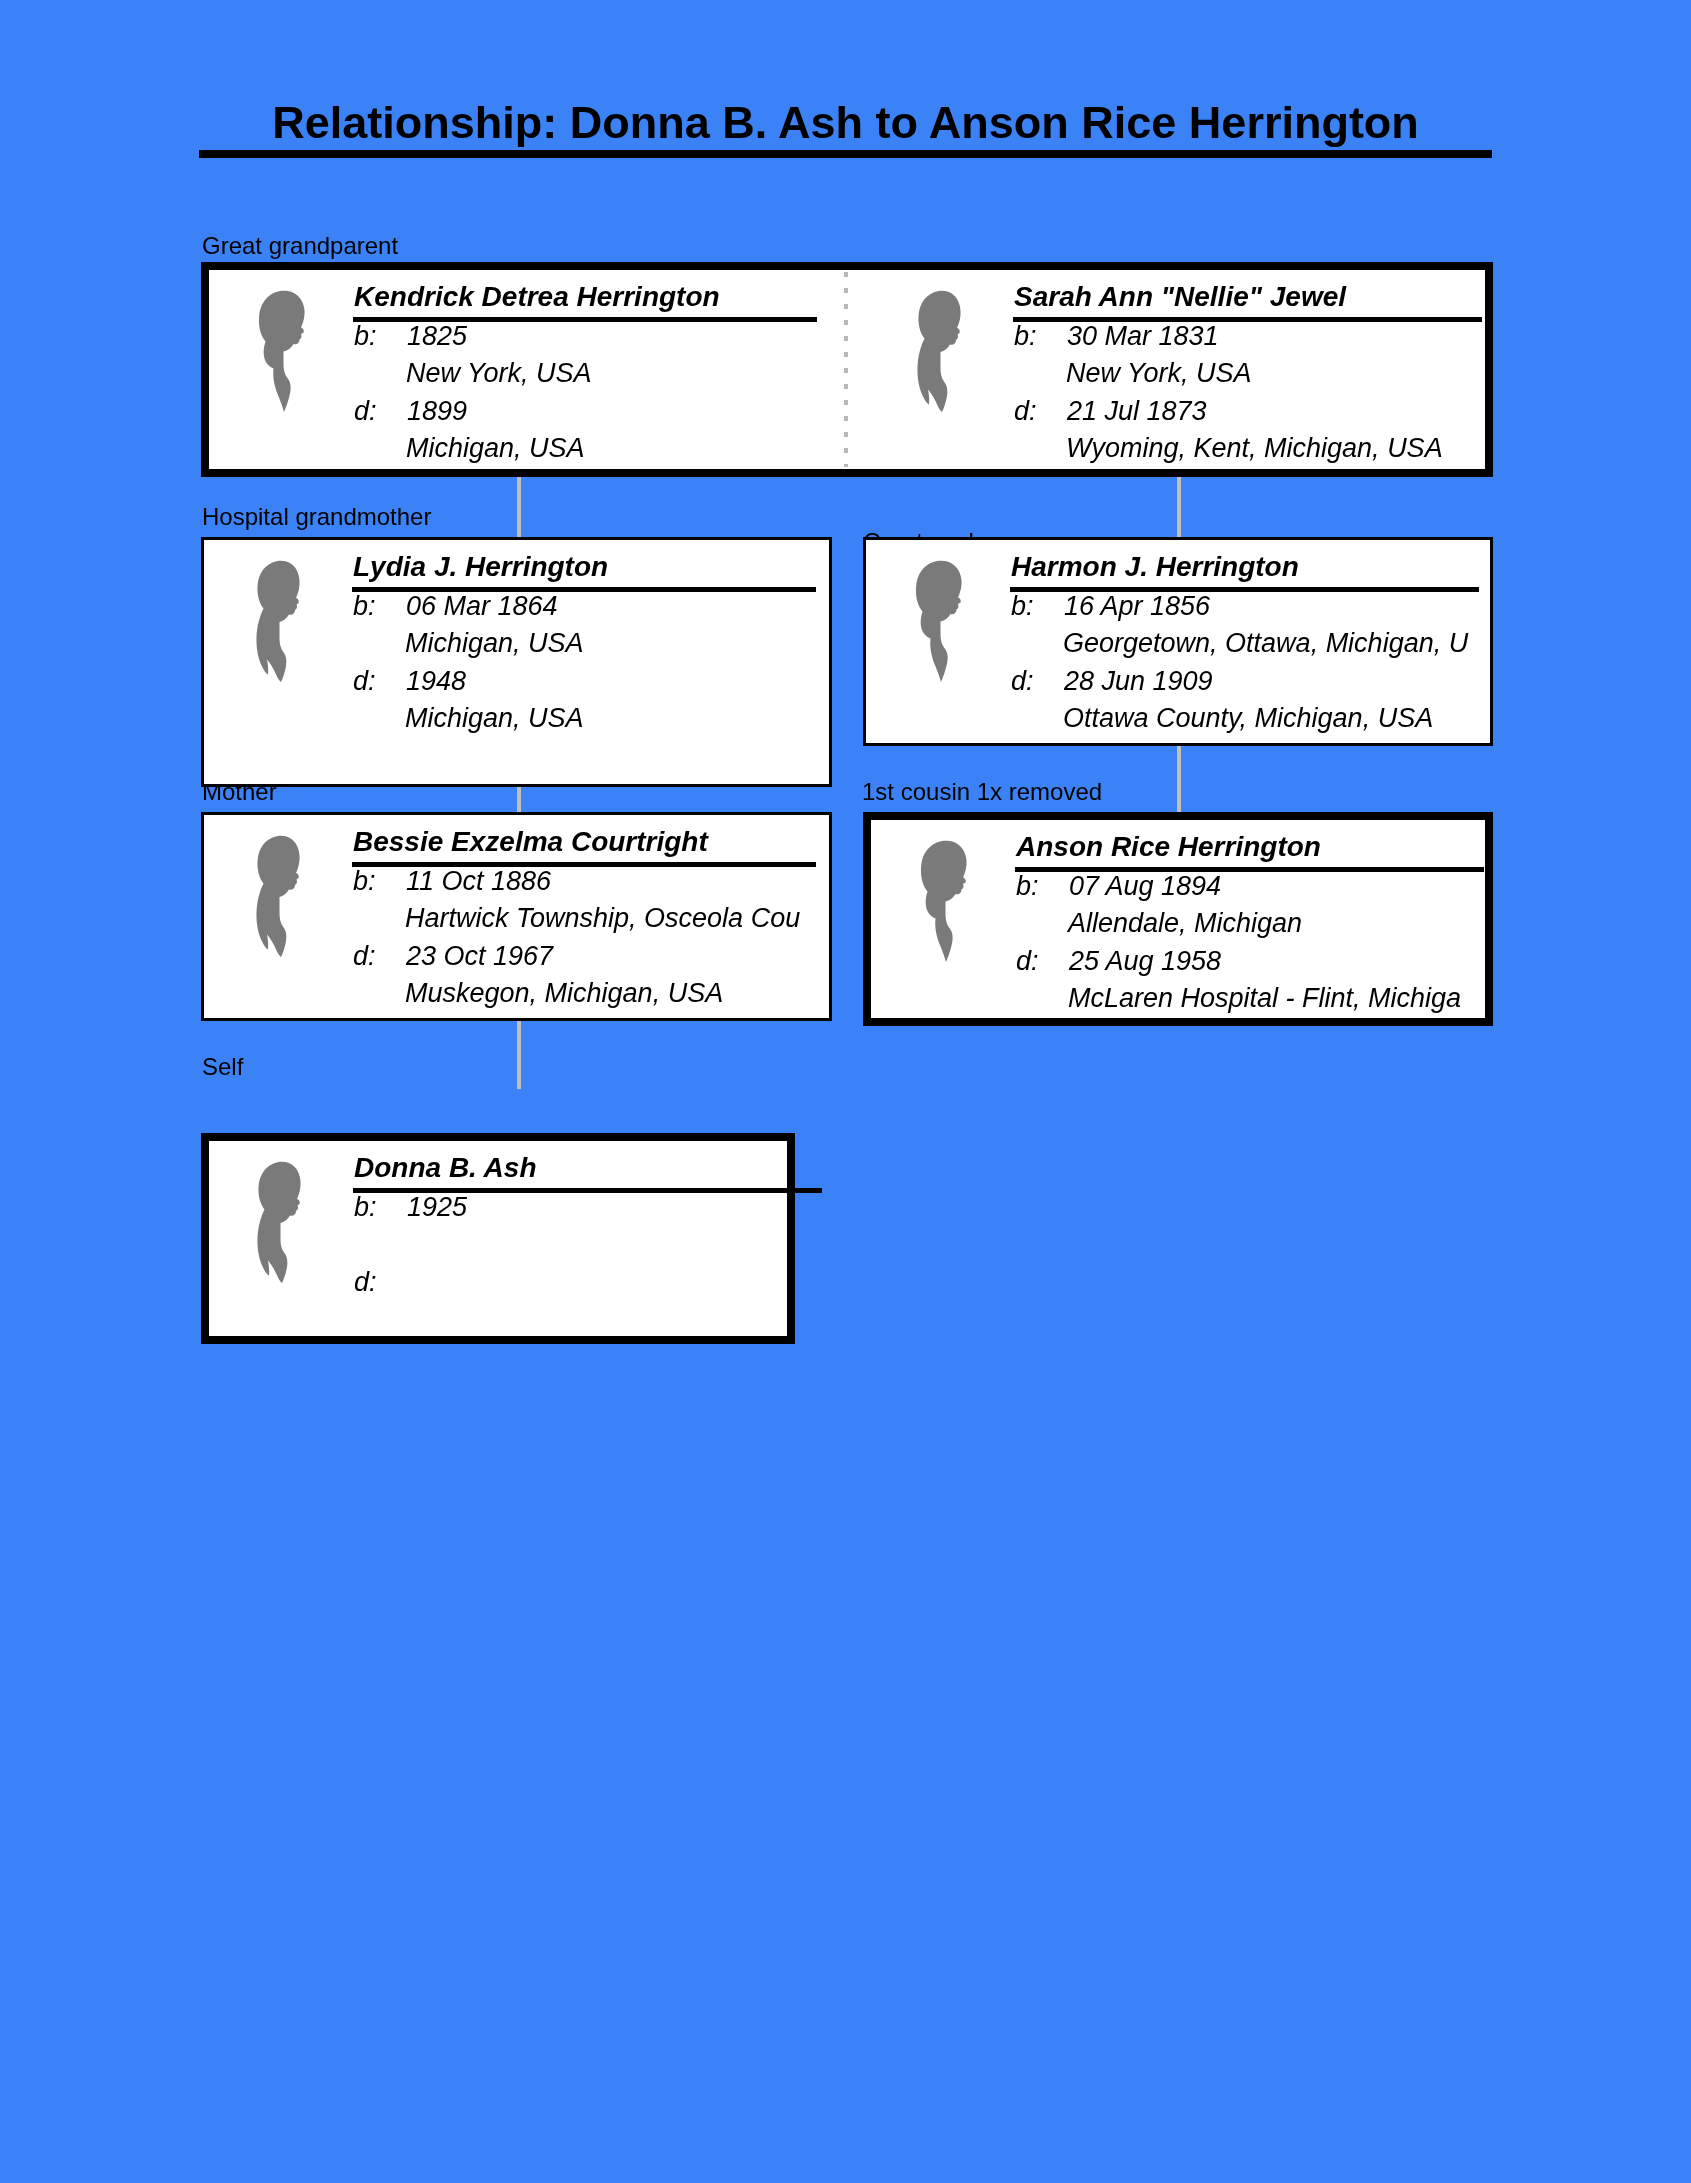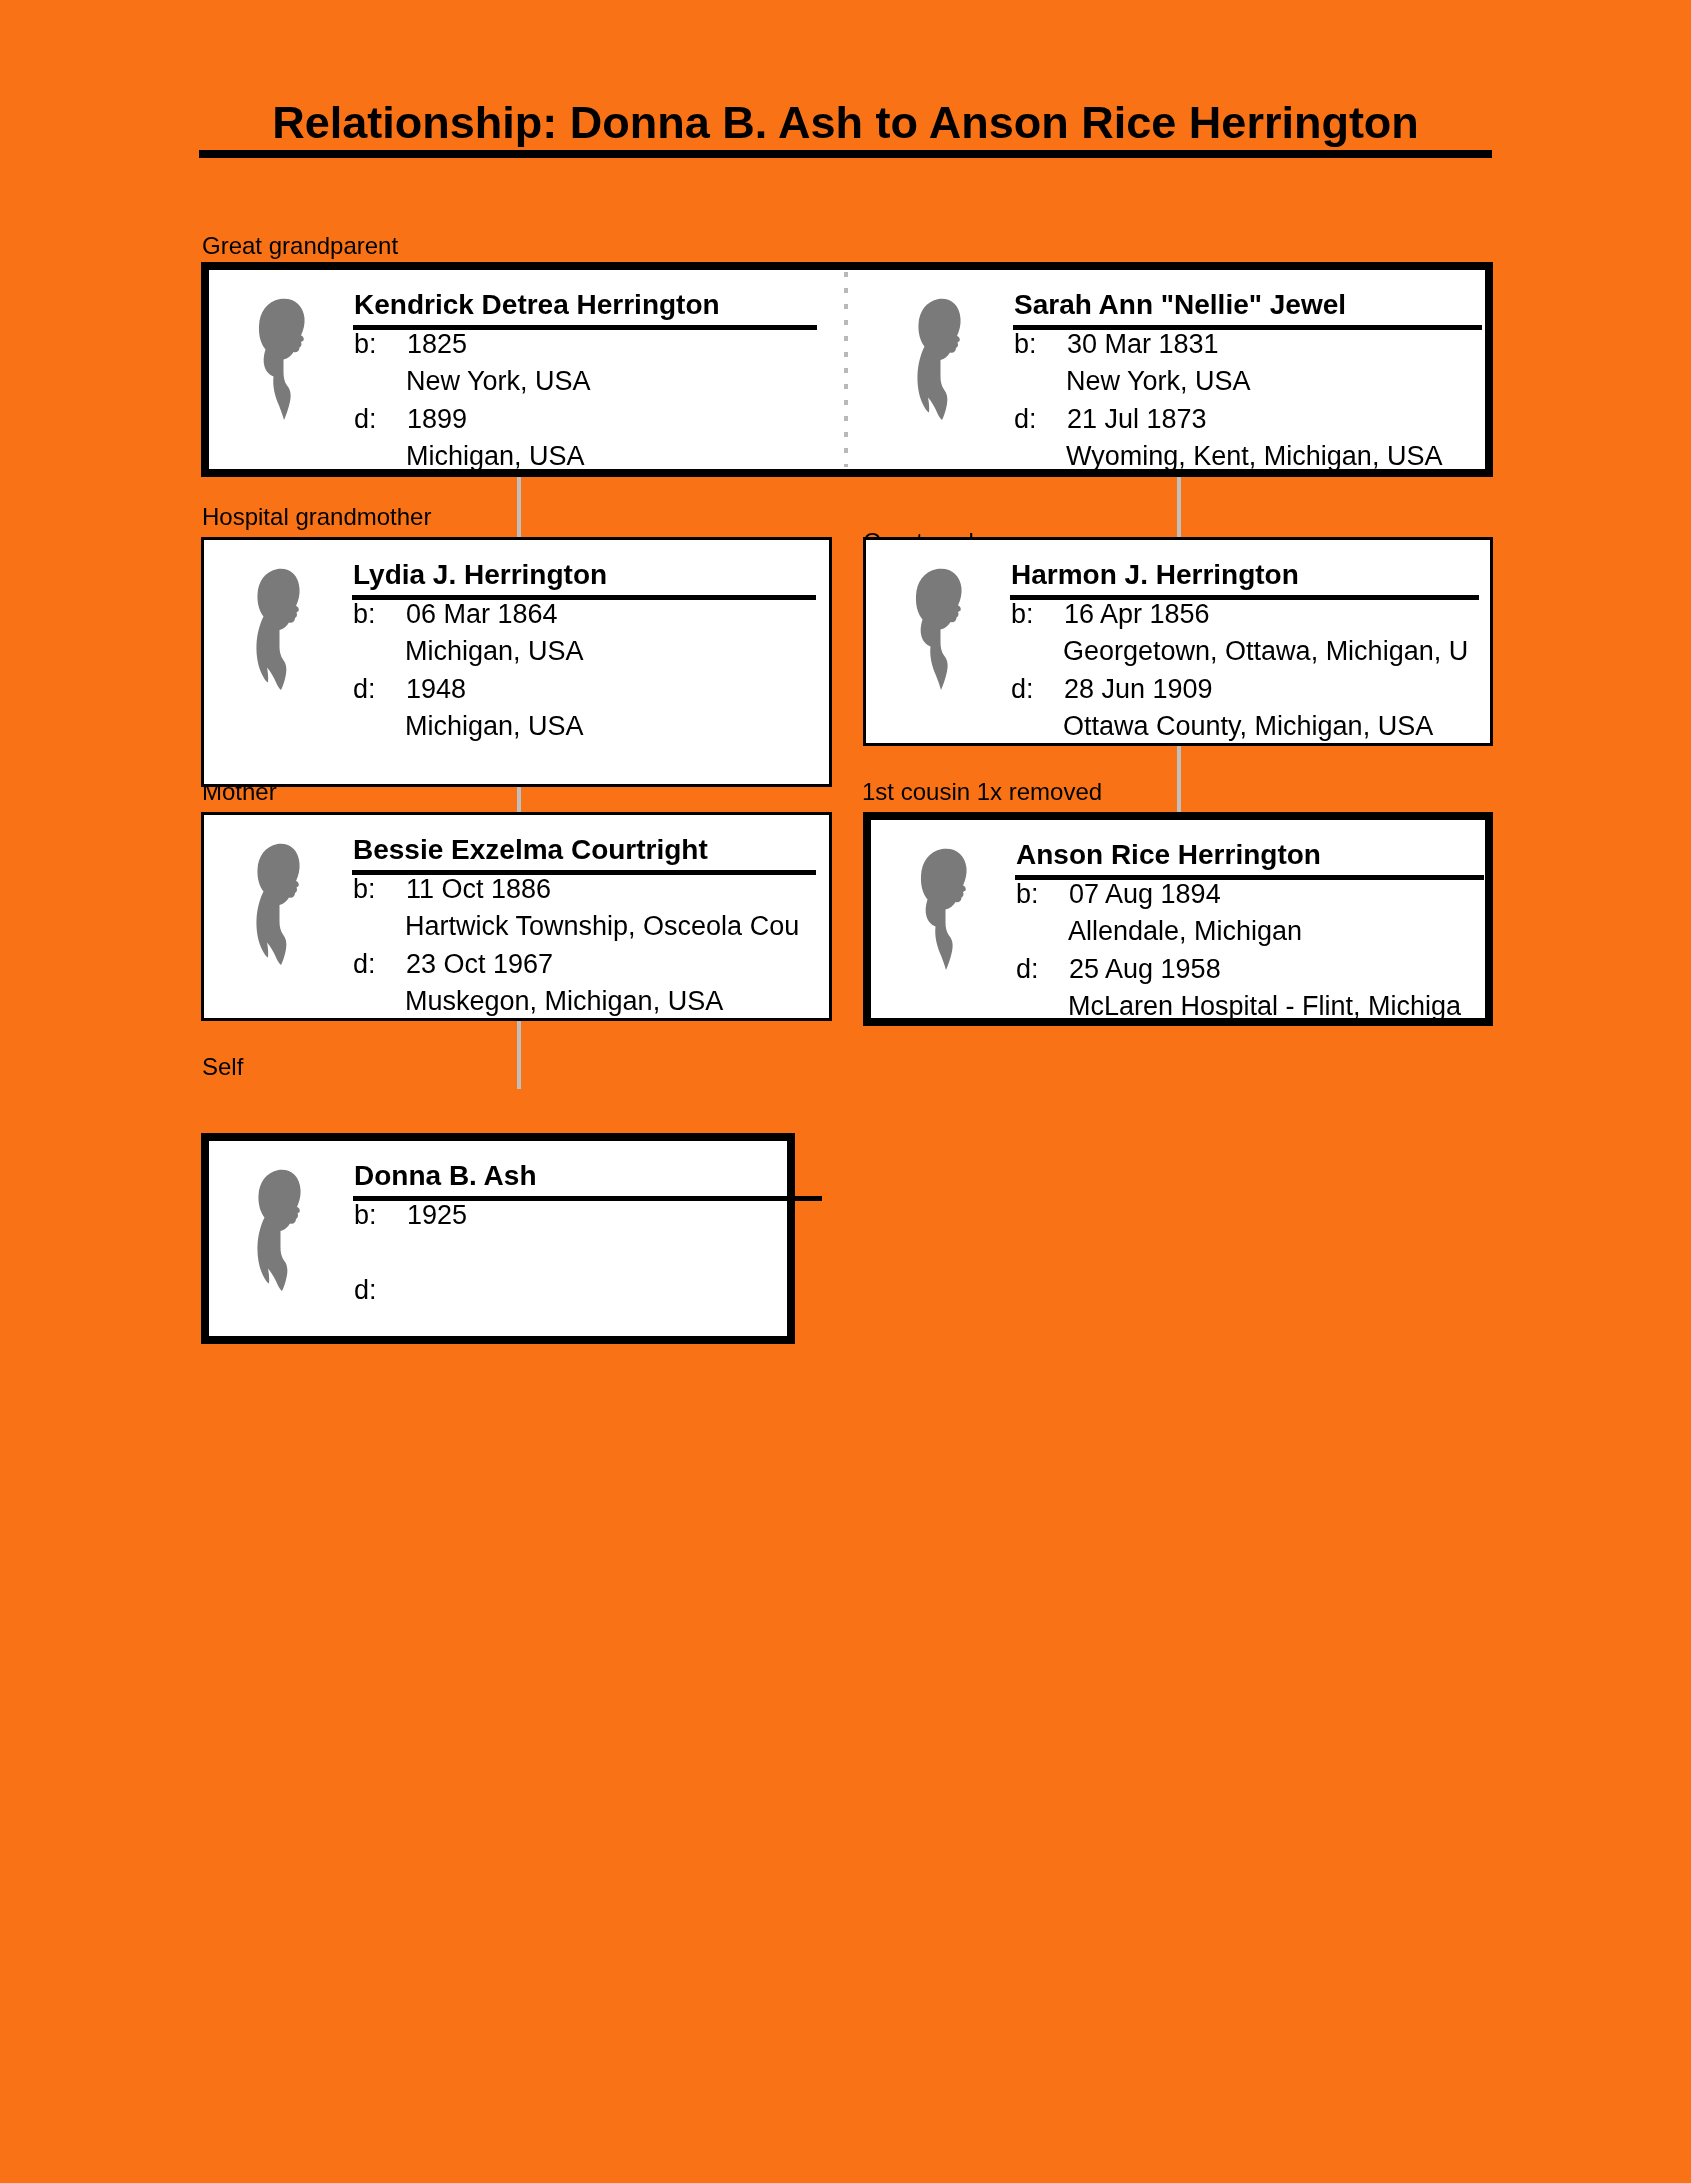--- a/index.html
+++ b/index.html
@@ -1,21 +1,21 @@
 <!DOCTYPE html>
 <html style="font-size:8px"><head>
 <meta charset="utf-8">
 <style>
   html, body { margin:0; padding:0; background:#ffffff; }
   body {
     width:1692px; height:2183px;
     font-family:"Liberation Sans", sans-serif;
     color:#000;
   }
-  .page { position:relative; width:1692px; height:2183px; background:#f97316; overflow:hidden; }
+  .page { position:relative; width:1692px; height:2183px; background:#3b82f6; overflow:hidden; }
 
   .title {
     position:absolute; left:199px; top:97px; width:1293px;
     text-align:center; font-size:45px; font-weight:bold; white-space:nowrap;
   }
   .title-rule { position:absolute; left:199px; top:150px; width:1293px; height:8px; background:#000; }
   .subtitle { position:absolute; left:202px; top:163px; font-size:24px; white-space:nowrap; }
 
   .section-label { position:absolute; font-size:24px; white-space:nowrap; }
 
@@ -25,21 +25,21 @@
     position:absolute; background:#fff;
     border:3px solid #000; box-sizing:border-box;
   }
   .pbox.thick { border-width:8px; }
 
   .divider {
     position:absolute; left:635px; top:2px; bottom:2px; width:3.5px;
     background:repeating-linear-gradient(to bottom, #b9b9b9 0px, #b9b9b9 5px, #ffffff 5px, #ffffff 16px);
   }
 
-  .person { position:absolute; top:8px; height:100%; }
+  .person { position:absolute; top:0; height:100%;font-style:italic; }
   .sil { position:absolute; left:42px; top:18px; width:65px; height:124px; fill:#7a7a7a; }
   .pname { position:absolute; left:145px; top:11px; font-size:28px; font-weight:bold; white-space:nowrap; }
   .nline { position:absolute; left:144px; top:47px; height:4.5px; width:464px; background:#000; }
   .nline.wide { width:469px; }
   .prow { position:absolute; font-size:27px; line-height:32px; white-space:nowrap; }
   .plab { display:inline-block; width:53px; }
   .r-b  { left:145px; top:50px; }
   .r-bp { left:197px; top:87px; }
   .r-d  { left:145px; top:125px; }
   .r-dp { left:197px; top:162px; }

